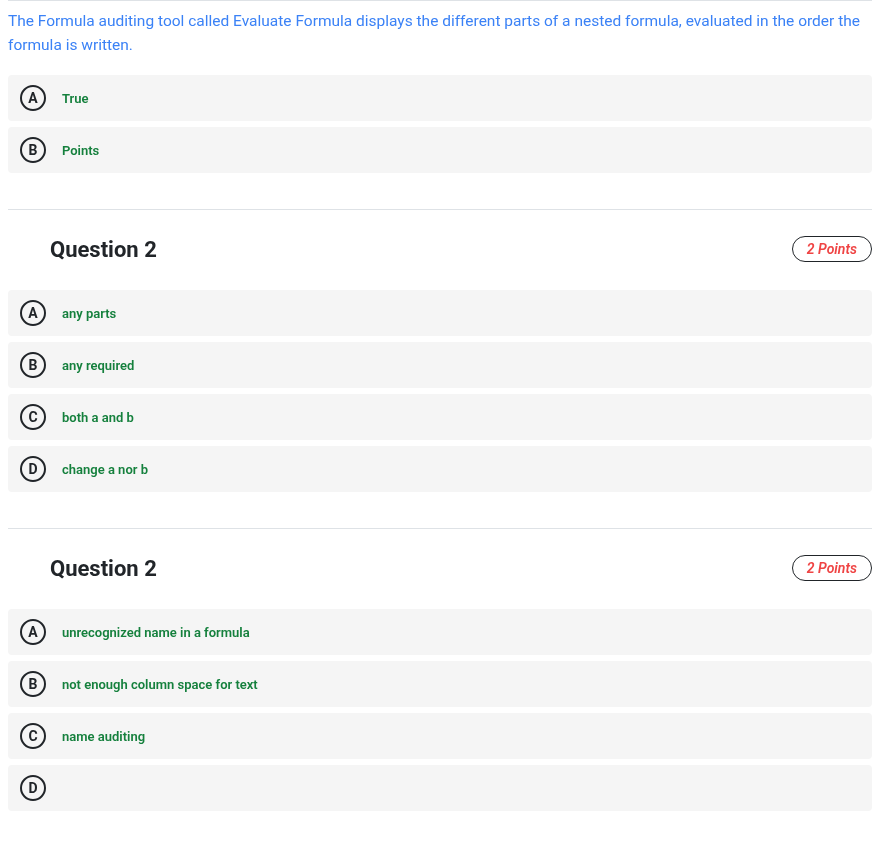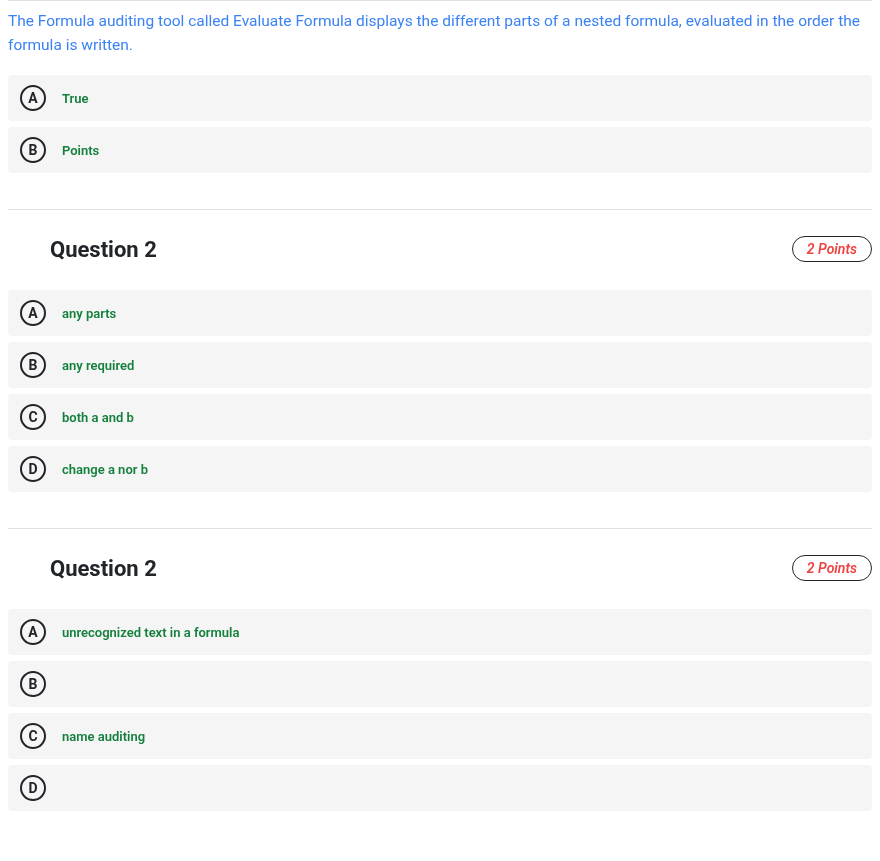--- a/index.html
+++ b/index.html
@@ -114,24 +114,25 @@
   </div>
 </div>
 
 <div class="question-block">
   <div class="question-header">
     <h2 class="question-title">Question 2</h2>
     <span class="points-badge">2 Points</span>
   </div>
   <div class="answer-option">
     <span class="option-letter">A</span>
-    <span class="option-text">unrecognized text in a formula</span>
+    <span class="option-text">unrecognized name in a formula</span>
   </div>
   <div class="answer-option">
     <span class="option-letter">B</span>
+    <span class="option-text">not enough column space for text</span>
   </div>
   <div class="answer-option">
     <span class="option-letter">C</span>
     <span class="option-text">name auditing</span>
   </div>
   <div class="answer-option">
     <span class="option-letter">D</span>
 
   </div>
 </div>

